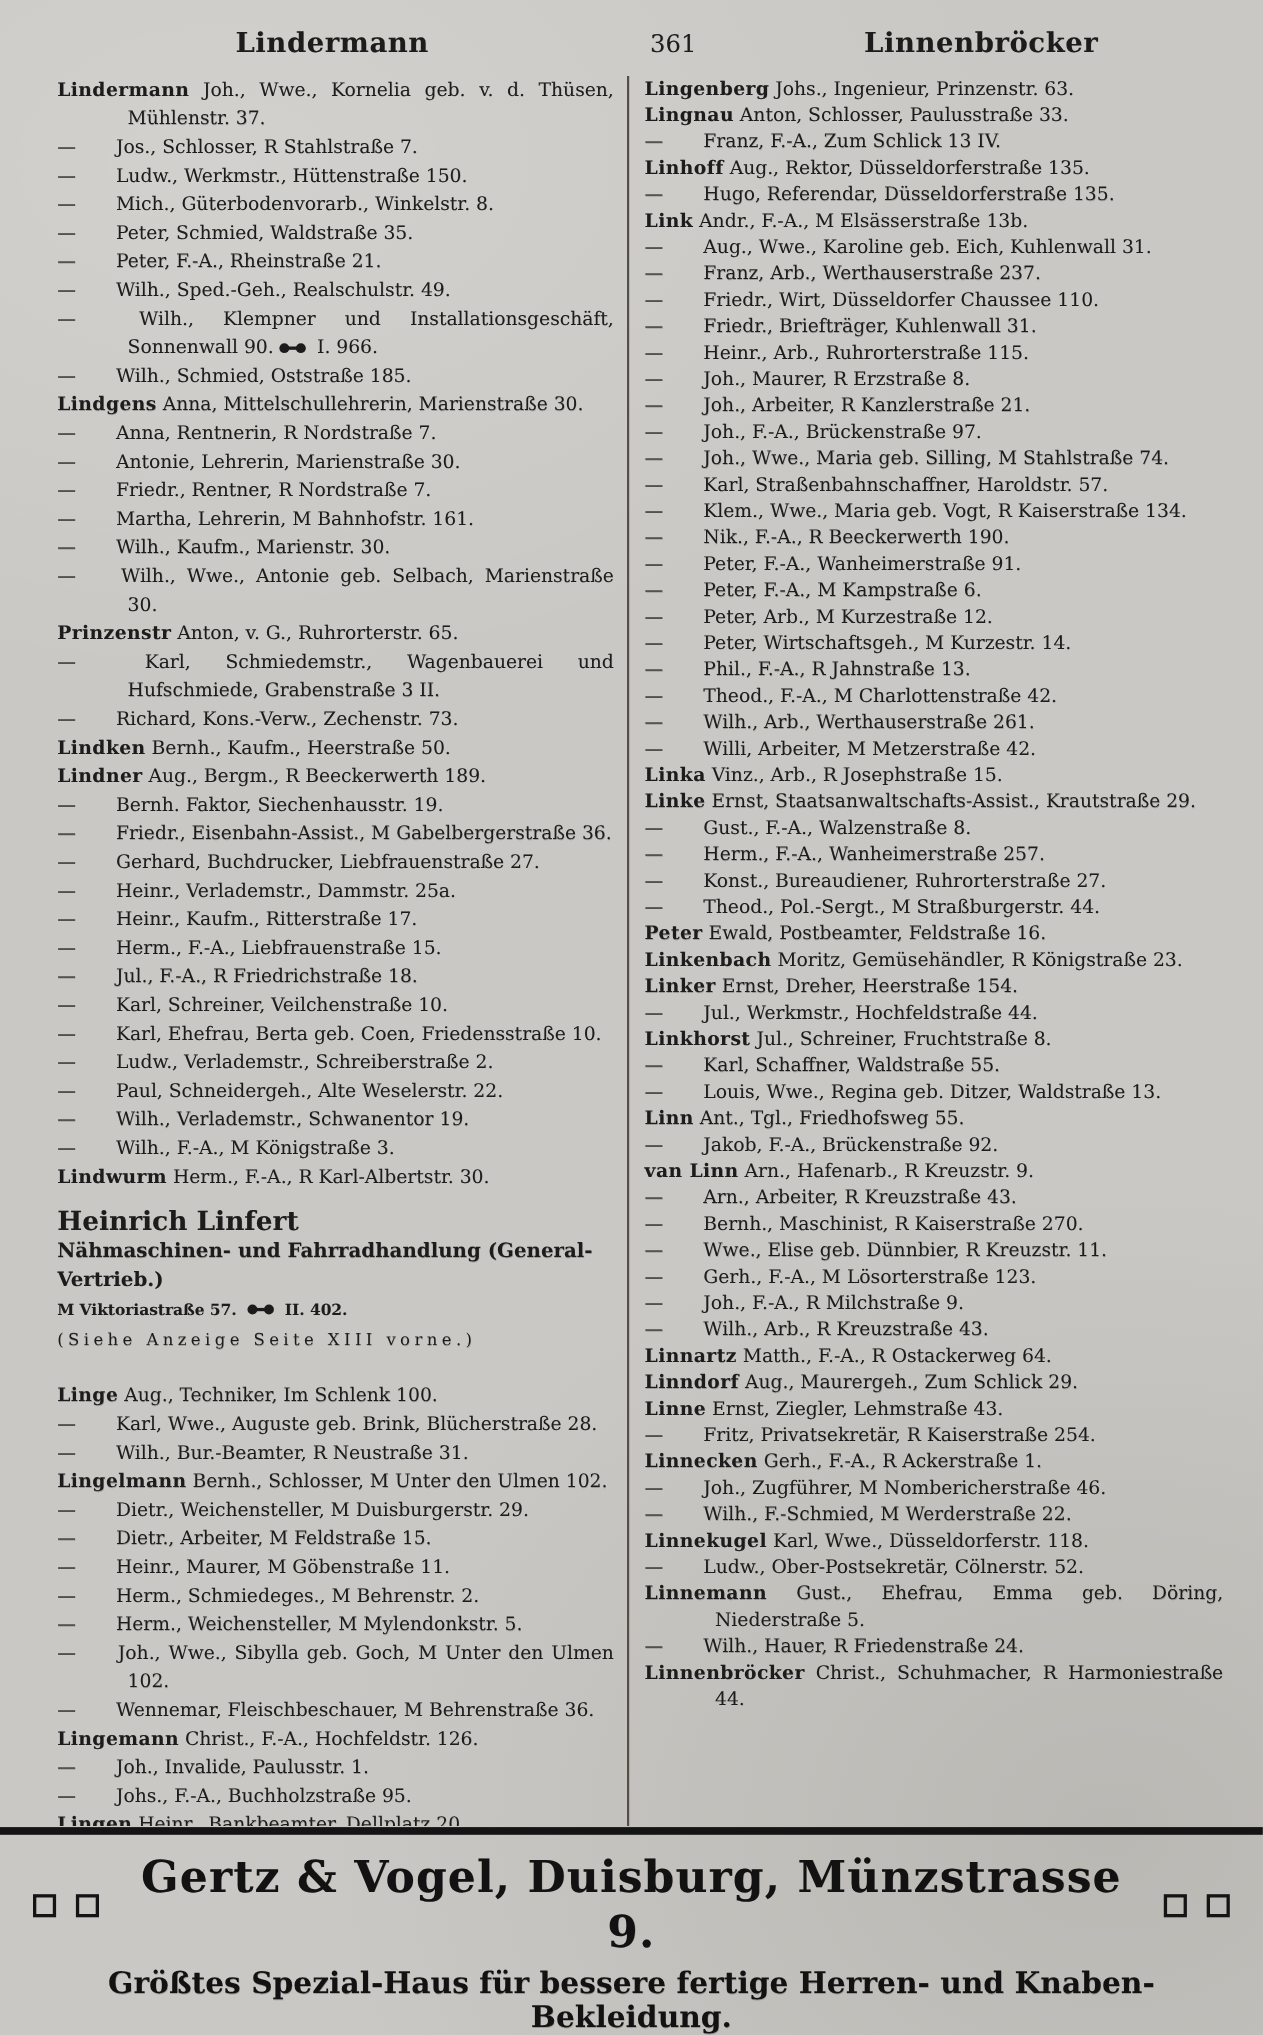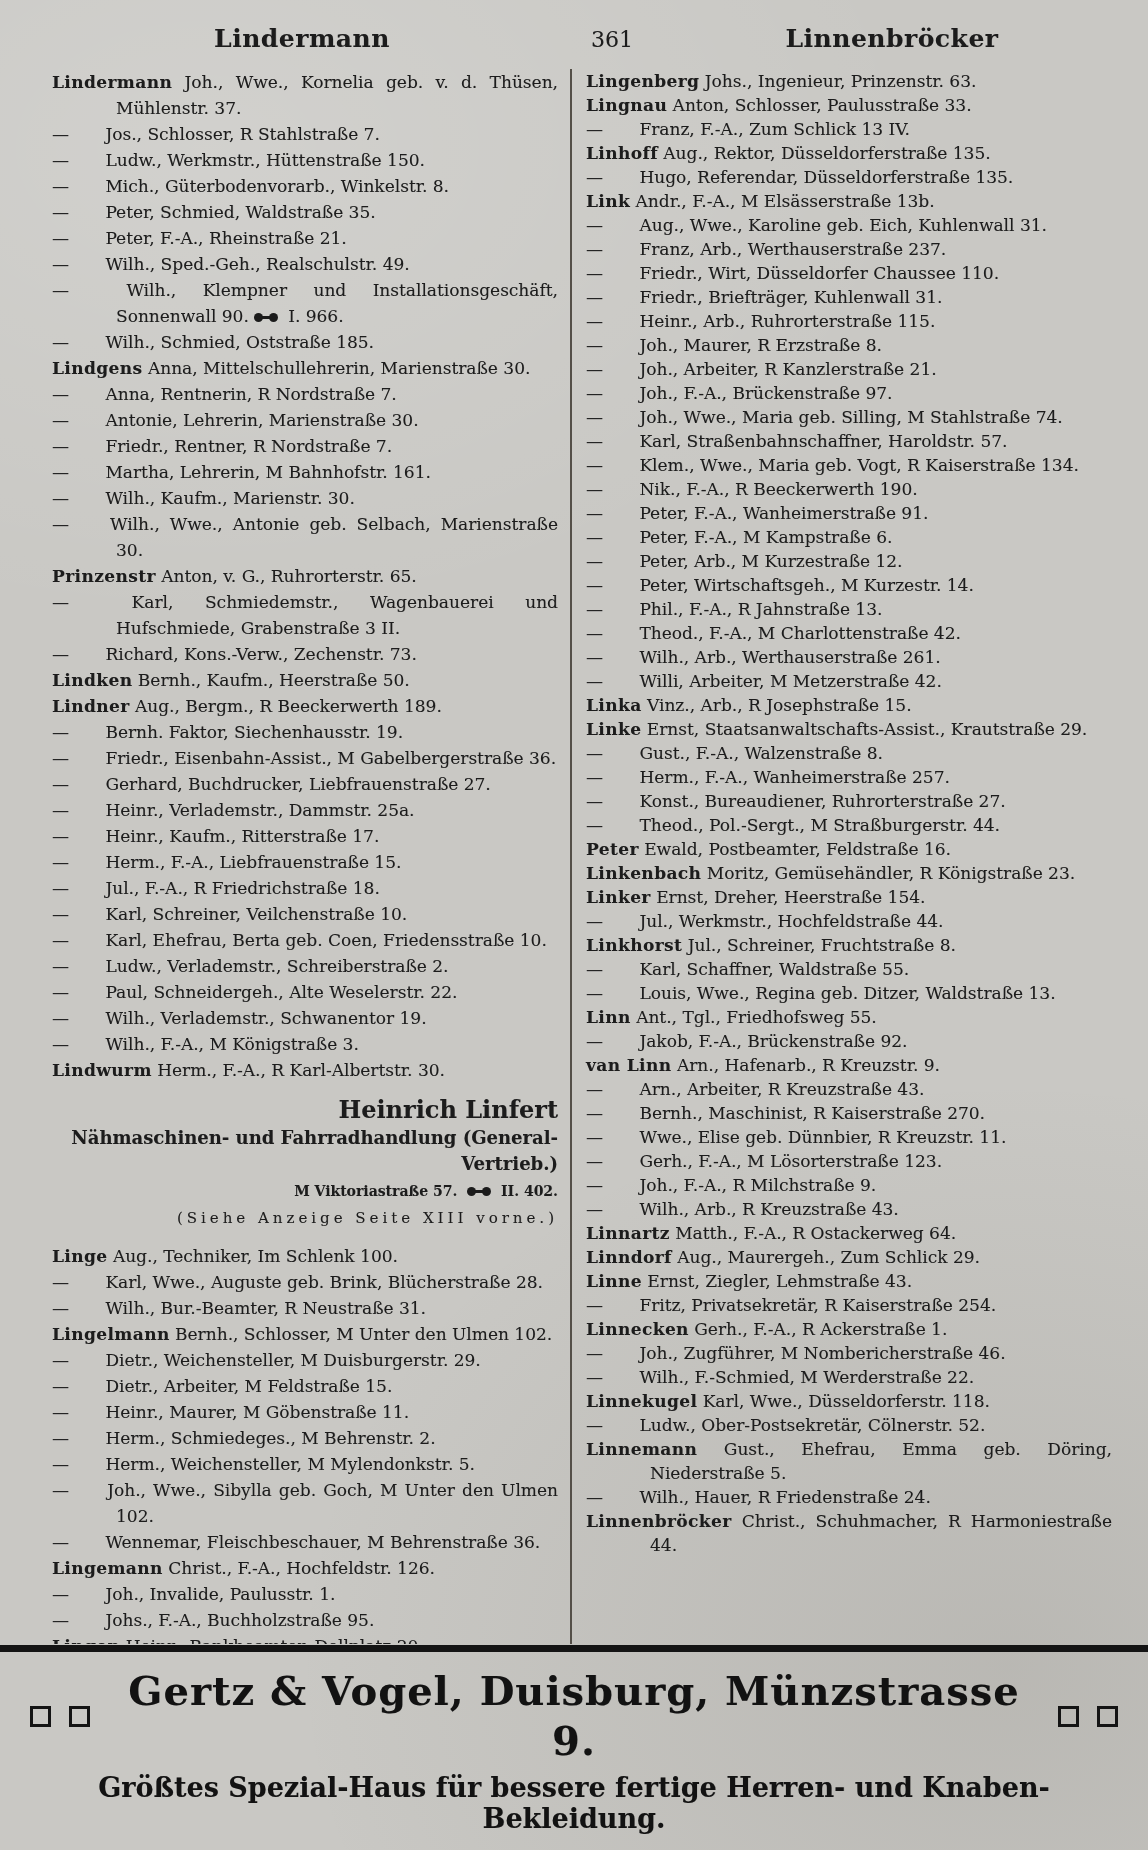--- a/index.html
+++ b/index.html
@@ -4,21 +4,21 @@
 <style>
   html,body{margin:0;padding:0;}
   body{
     width:1148px;height:1850px;overflow:hidden;
     background:#c9c8c4;
     font-family:"DejaVu Serif","Liberation Serif",serif;
   }
   .page{
     position:relative;box-sizing:border-box;
     width:1148px;height:1850px;
-    padding:24px 36px 16px 52px;
+    padding:24px 36px 0 52px;
     display:flex;flex-direction:column;
     color:#1c1c1c;
     background:
       radial-gradient(1200px 800px at 18% 8%, rgba(255,255,255,.16), transparent 60%),
       radial-gradient(1100px 900px at 88% 90%, rgba(90,86,78,.14), transparent 65%),
       #c9c8c4;
     text-shadow:0.3px 0.3px 0 rgba(25,25,25,.25);
   }
   .header{
     display:grid;grid-template-columns:500px 120px 1fr;
@@ -37,21 +37,21 @@
     display:inline-block;width:24px;height:11px;position:relative;
     margin:0 5px;vertical-align:-1px;text-indent:0;
     background:linear-gradient(#1b1b1b,#1b1b1b) center 4px/16px 3px no-repeat;
   }
   .phone-icon::before,.phone-icon::after{
     content:"";position:absolute;top:1px;width:9px;height:9px;
     background:#1b1b1b;border-radius:50%;
   }
   .phone-icon::before{left:0;}
   .phone-icon::after{right:0;}
-  .feature{text-align:right;margin:12px 0 12px;}
+  .feature{text-align:left;margin:12px 0 25px;}
   .feature-title{font-size:24px;font-weight:bold;line-height:30px;}
   .feature-sub{font-weight:bold;font-size:18px;line-height:26px;}
   .feature-addr{font-weight:bold;font-size:14px;line-height:28px;}
   .feature-note{font-size:15px;letter-spacing:4px;line-height:26px;white-space:nowrap;}
   .footer{
     margin:1px -36px 0 -52px;
     border-top:7px solid #141414;
     padding:14px 30px 0;text-align:center;flex:none;
   }
   .ad-line1{

